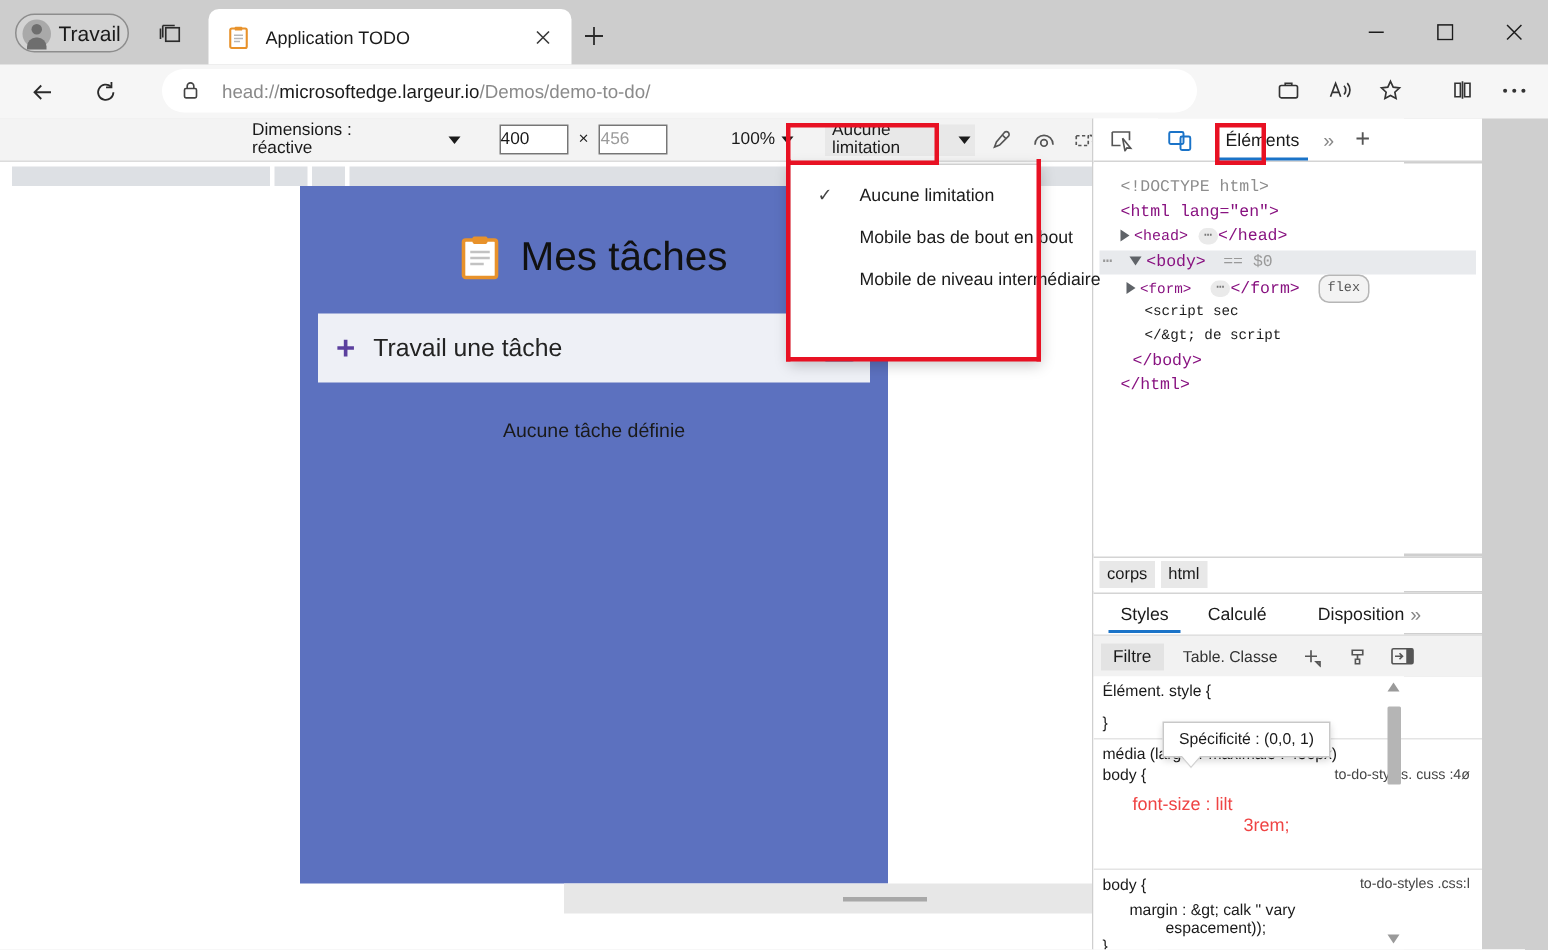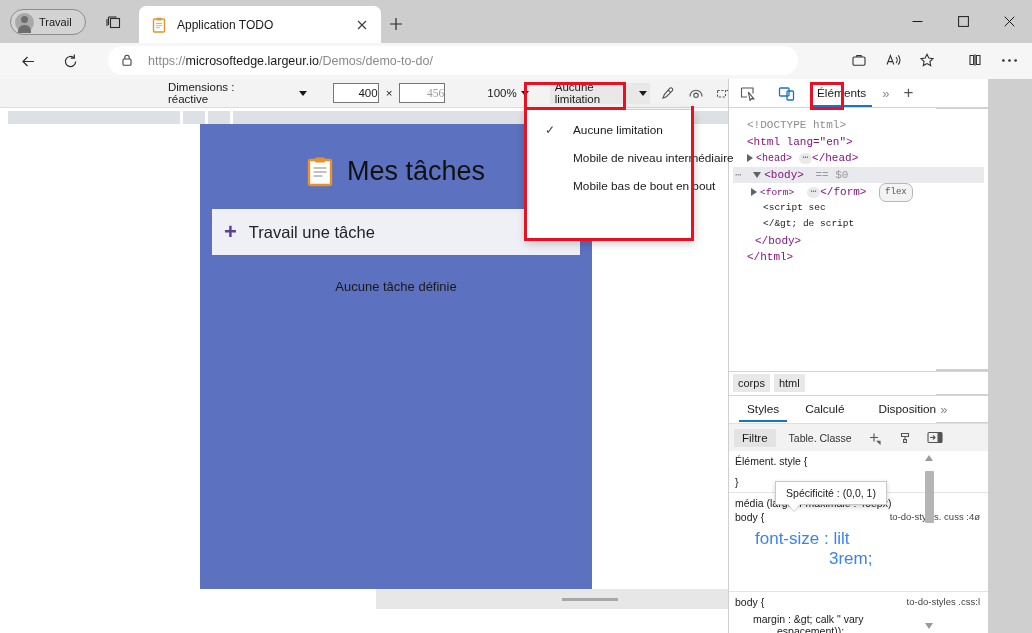--- a/index.html
+++ b/index.html
@@ -26,21 +26,21 @@
     position: relative; flex: none;
   }
   .avatar-circle::before {
     content: ""; position: absolute; left: 6px; top: 3.5px;
     width: 7px; height: 7px; border-radius: 50%; background: #6e6e6e;
   }
   .avatar-circle::after {
     content: ""; position: absolute; left: 3px; top: 12px;
     width: 13px; height: 8px; border-radius: 6px 6px 0 0; background: #6e6e6e;
   }
-  .profile-label { font-size: 11px; color: #1a1a1a; }
+  .profile-label { font-size: 14px; color: #1a1a1a; }
 
   .collections-btn {
     position: absolute; left: 98px; top: 10px; width: 30px; height: 24px;
     display: flex; align-items: center; justify-content: center;
   }
 
   .tab {
     position: absolute; left: 139px; top: 6px; width: 242px; height: 37px;
     background: #ffffff; border-radius: 7px 7px 0 0;
     display: flex; align-items: center; padding: 0 8px 0 12px;
@@ -101,23 +101,23 @@
     background: #f3f3f3; border-bottom: 1px solid #dcdcdc;
     display: flex; align-items: center;
   }
   .db-label { font-size: 11.5px; color: #1a1a1a; margin-left: 168px; }
   .caret { display: inline-block; width: 0; height: 0;
            border-left: 4.5px solid transparent; border-right: 4.5px solid transparent;
            border-top: 5.5px solid #1a1a1a; }
   .db-caret1 { margin-left: 28px; }
   .sz-input {
     width: 49px; height: 20px; border: 1px solid #767676; background: #fff;
-    font-size: 11.5px; color: #1a1a1a; text-align: right; line-height: 19px;
-  }
-  .sz-input.dim { color: #9a9a9a; font-family: Liberation Serif, serif; }
+    font-size: 11.5px; color: #1a1a1a; text-align: left; line-height: 19px;
+  }
+  .sz-input.dim { color: #9a9a9a; }
   .sz-x { font-size: 11.5px; color: #1a1a1a; margin: 0 7px; }
   .zoom-label { font-size: 11.5px; color: #1a1a1a; margin-left: 42px; }
   .throttle-box {
     margin-left: 21px; display: flex; align-items: center; gap: 3px;
     background: #e8e8e8; height: 21px; padding: 0 3px 0 5px;
   }
   .throttle-label { font-size: 11.5px; color: #1a1a1a; }
   .db-icon { width: 30px; height: 26px; display: flex; align-items: center;
              justify-content: center; color: #555; }
 
@@ -250,21 +250,21 @@
             justify-content: center; color: #555; }
 
   .styles-body {
     position: absolute; left: 0; top: 372px; width: 259px; height: 182px;
     background: #ffffff; overflow: hidden; font-size: 10.5px; color: #1a1a1a;
   }
   .rule { border-bottom: 1px solid #e4e4e4; padding: 4px 6px; position: relative; }
   .rule .src { position: absolute; right: 8px; top: 4px; font-size: 9.5px; color: #444; }
   .prop { padding-left: 18px; }
   .media-q { font-size: 10.5px; }
-  .big-prop { font-size: 17px; padding-left: 20px; color: #3b82f6; }
+  .big-prop { font-size: 12px; padding-left: 20px; color: #ef4444; }
   .tooltip {
     position: absolute; left: 775px; top: 481px; width: 112px; height: 24px;
     background: #ffffff; border: 1px solid #c8c8c8; box-shadow: 0 2px 5px rgba(0,0,0,.18);
     font-size: 10.5px; color: #1a1a1a; display: flex; align-items: center;
     justify-content: center; z-index: 30;
   }
   .tooltip::after {
     content: ""; position: absolute; left: 12px; bottom: -7px;
     border-left: 6px solid transparent; border-right: 6px solid transparent;
     border-top: 7px solid #ffffff; filter: drop-shadow(0 1px 0 #c8c8c8);
@@ -354,21 +354,21 @@
     </div>
   </div>
 
   <div class="omnibox">
     <span class="lock-icon">
       <svg width="14" height="14" viewBox="0 0 14 14">
         <rect x="3" y="6" width="8" height="6.2" rx="1" fill="none" stroke="#444" stroke-width="1.1"></rect>
         <path d="M4.8 6V4.4a2.2 2.2 0 0 1 4.4 0V6" fill="none" stroke="#444" stroke-width="1.1"></path>
       </svg>
     </span>
-    <span class="url-text"><span>https://</span><b>microsoftedge.largeur.io</b><span>/Demos/demo-to-do/</span></span>
+    <span class="url-text"><span>head://</span><b>microsoftedge.largeur.io</b><span>/Demos/demo-to-do/</span></span>
   </div>
 
   <div class="addr-icons">
     <div class="addr-ic">
       <svg width="16" height="16" viewBox="0 0 16 16">
         <rect x="2" y="5" width="12" height="8.2" rx="1.2" fill="none" stroke="#333" stroke-width="1.1"></rect>
         <path d="M5.8 5V3.6h4.4V5" fill="none" stroke="#333" stroke-width="1.1"></path>
       </svg>
     </div>
     <div class="addr-ic">
@@ -485,24 +485,24 @@
       </div>
     </div>
   </div>
 
   <div class="throttle-menu">
     <div class="tm-item" style="margin-top:6px">
       <span class="chk">✓</span>
       <span>Aucune limitation</span>
     </div>
     <div class="tm-item">
+      <span>Mobile bas de bout en bout</span>
+    </div>
+    <div class="tm-item">
       <span>Mobile de niveau intermédiaire</span>
-    </div>
-    <div class="tm-item">
-      <span>Mobile bas de bout en bout</span>
     </div>
   </div>
 
   <div class="redbox" id="redbox-throttle"></div>
   <div class="redbox" id="redbox-menu"></div>
   <div class="redbox" id="redbox-devicebtn"></div>
 
   <div class="devtools">
 
     <div class="dt-tabbar">

